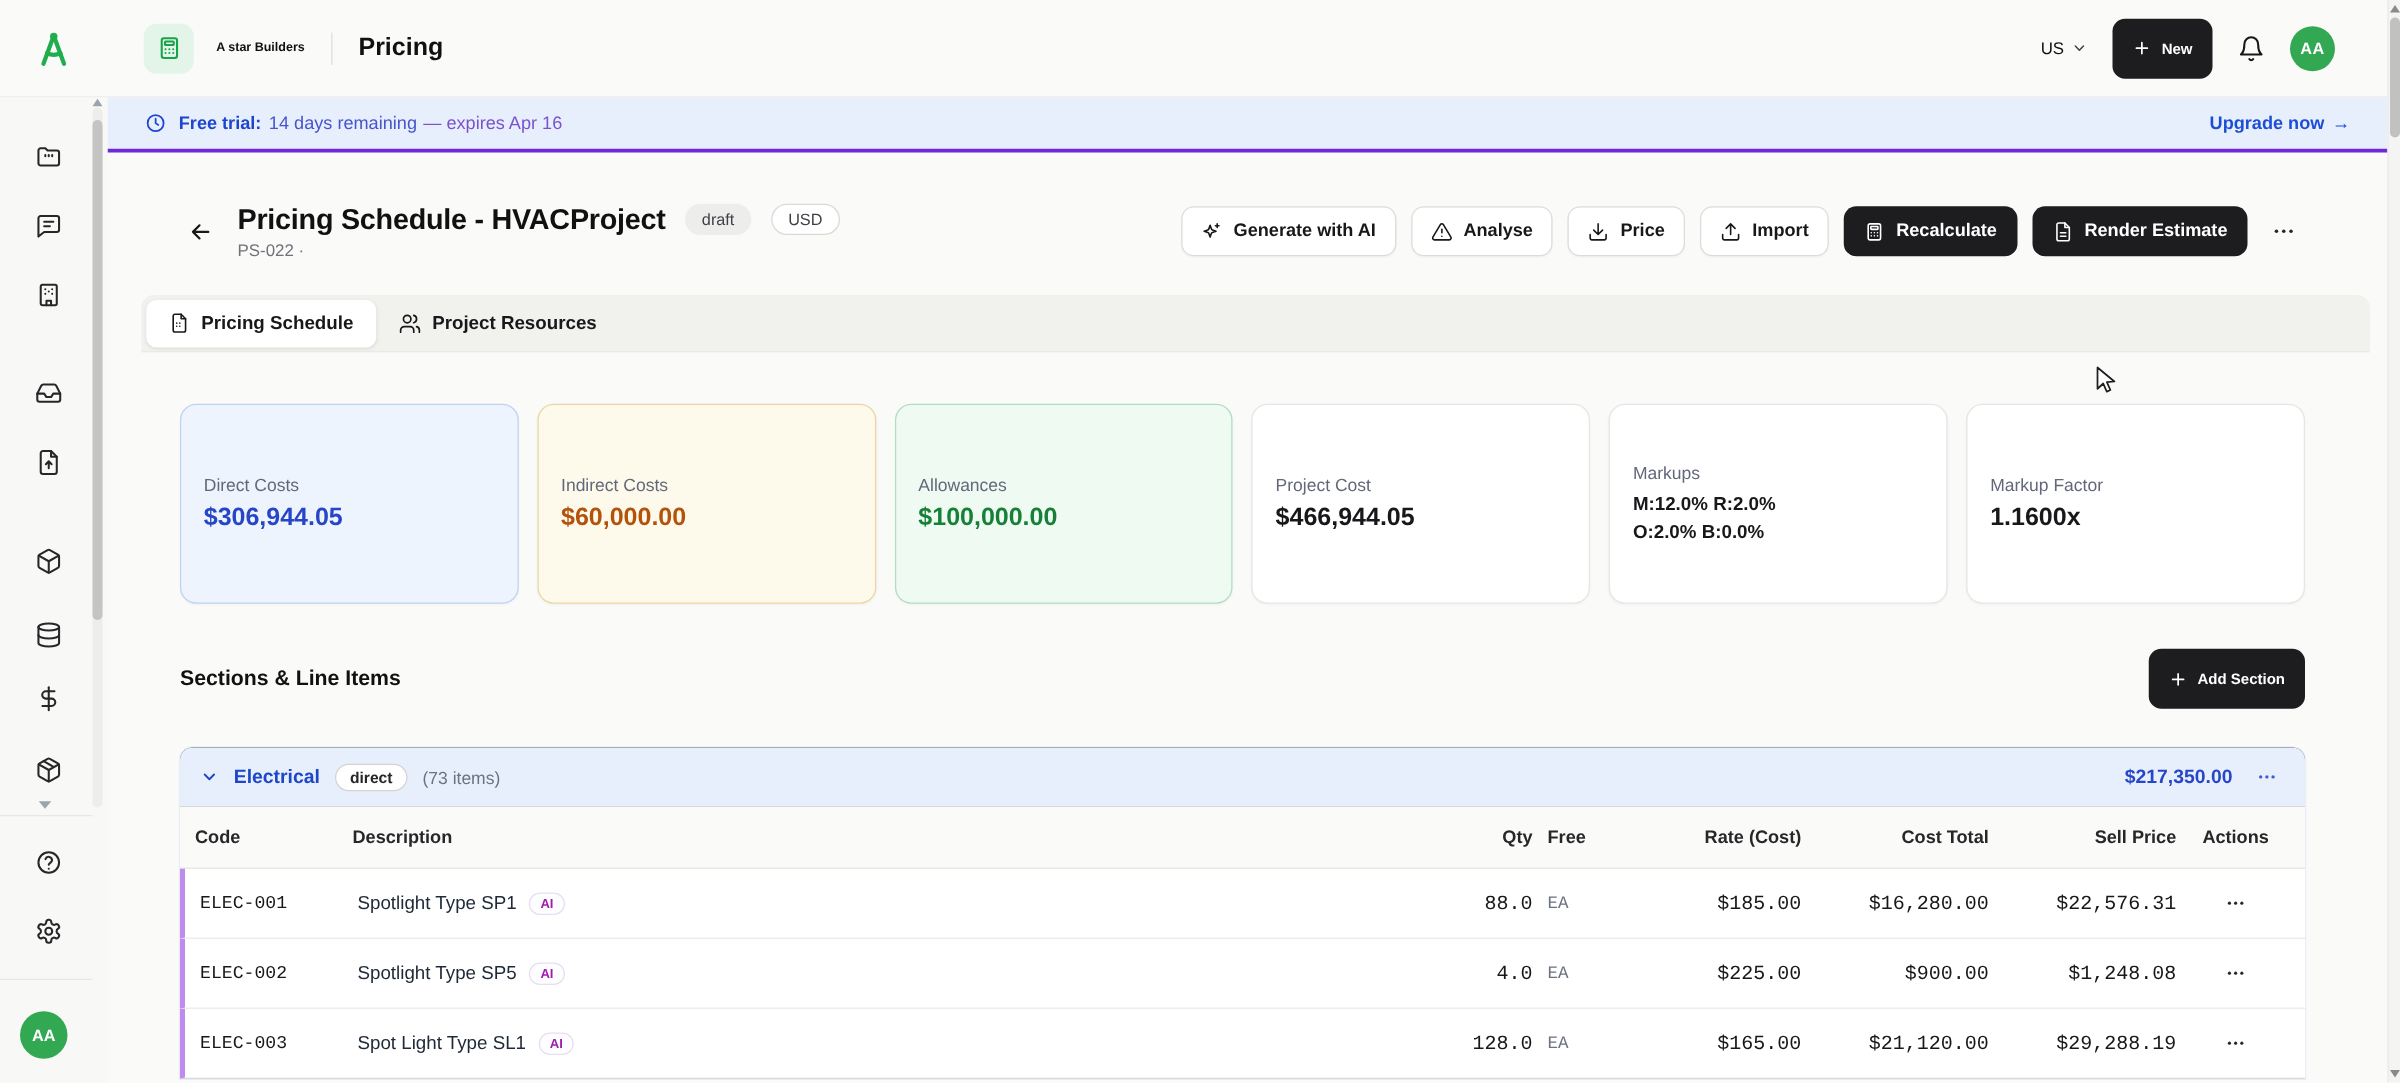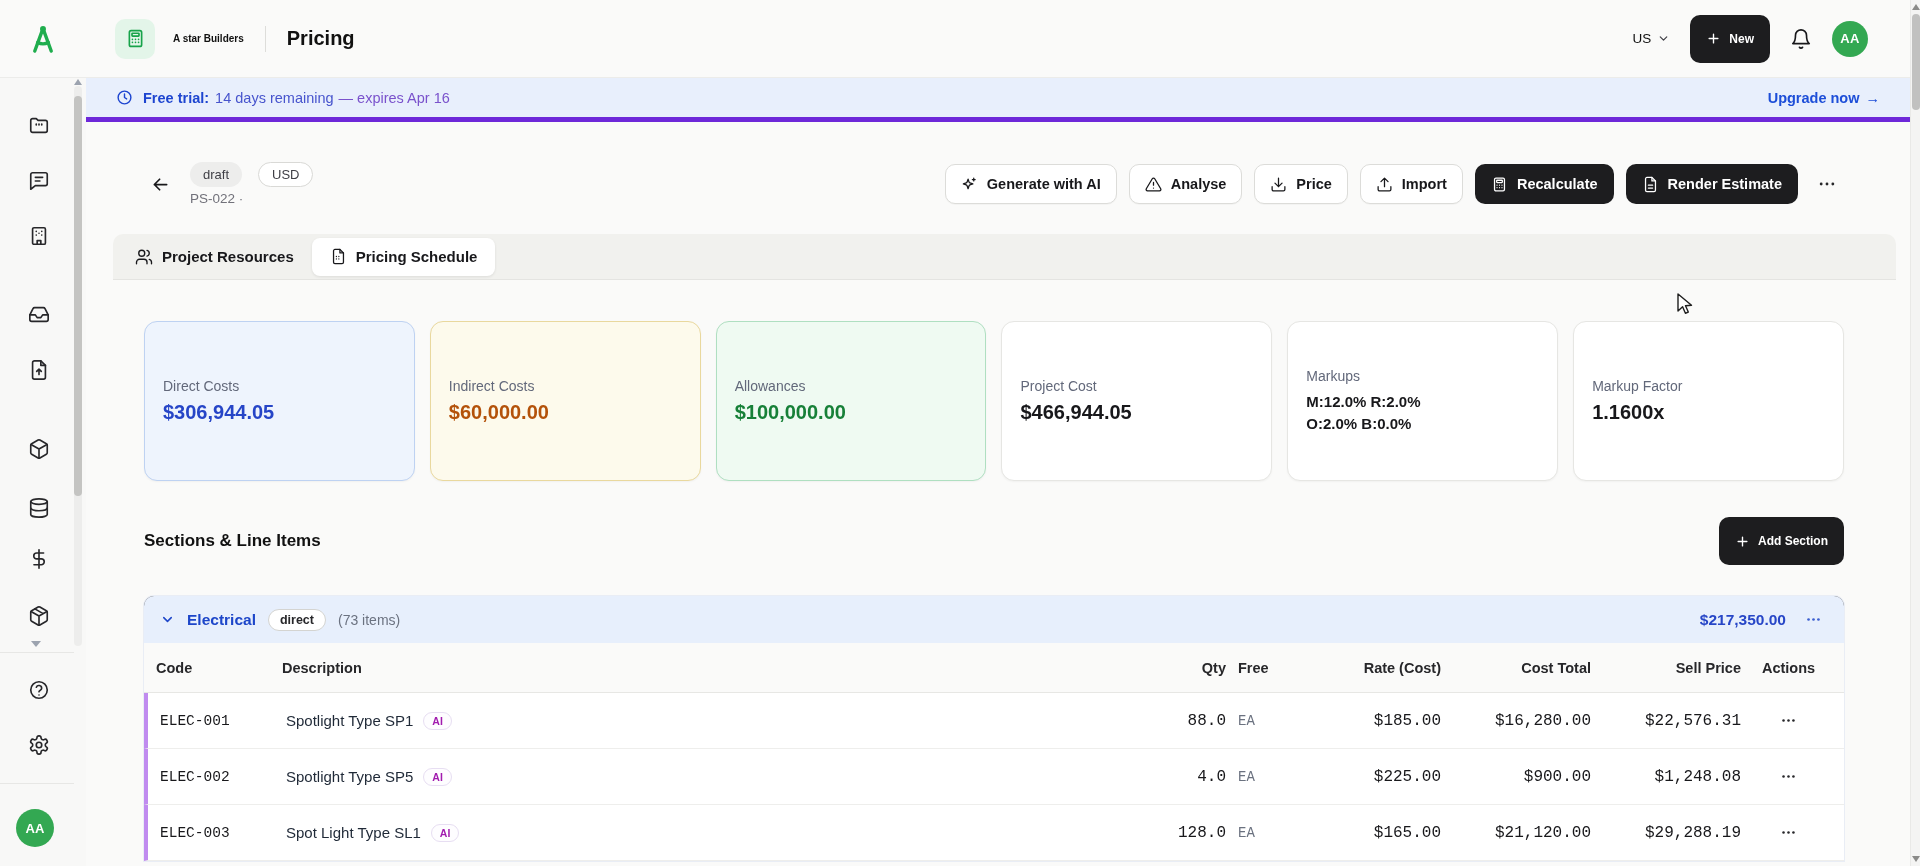--- a/index.html
+++ b/index.html
@@ -17,21 +17,21 @@
   .ws-chip { width:40px; height:40px; border-radius:10px; background:#e3f5e9; display:flex; align-items:center; justify-content:center; margin-left:29px; }
   .ws-name { font-size:10px; font-weight:700; margin-left:18px; color:#111; }
   .tb-divider { width:1px; height:26px; background:#ddddda; margin:0 21px; }
   .tb-title { font-size:20px; font-weight:700; color:#111; }
   .tb-right { margin-left:auto; display:flex; align-items:center; gap:20px; padding-right:42px; }
   .region { display:flex; align-items:center; gap:6px; font-size:13.5px; color:#111; cursor:default; }
   .btn-dark { display:inline-flex; align-items:center; gap:8px; background:#1d1d1f; color:#fff; border:none; border-radius:10px; height:48px; padding:0 16px; font-size:12px; font-weight:600; font-family:inherit; }
   .avatar { width:36px; height:36px; border-radius:50%; background:#33a852; color:#fff; font-size:13px; font-weight:700; display:flex; align-items:center; justify-content:center; letter-spacing:.3px; }
 
   
-  .banner { position:absolute; left:86px; top:78px; width:1824px; height:44px; background:#e8effc; border-bottom:5px solid #6d28d9; display:flex; align-items:center; padding:0 30px; font-size:14.5px; }
+  .banner { position:absolute; left:86px; top:78px; width:1824px; height:44px; background:#e8effc; border-bottom:3px solid #6d28d9; display:flex; align-items:center; padding:0 30px; font-size:14.5px; }
   .banner .label { color:#1d45d0; font-weight:700; margin:0 6px 0 10px; }
   .banner .remaining { color:#4754cd; }
   .banner .expires { color:#7a52cc; margin-left:5px; }
   .banner .upgrade { margin-left:auto; color:#1d4ed8; font-weight:600; display:flex; gap:6px; align-items:center; cursor:pointer; }
 
   
   .sidebar { position:absolute; left:0; top:78px; width:86px; height:788px; background:#f8f8f7; }
   .side-btn { position:absolute; left:18px; width:42px; height:42px; border-radius:9px; display:flex; align-items:center; justify-content:center; color:#27272a; }
   .side-div { position:absolute; left:0; width:74px; height:1px; background:#e7e7e5; }
   .side-scroll { position:absolute; right:4px; top:8px; width:8px; height:560px; background:#ededec; border-radius:4px; }
@@ -289,20 +289,21 @@
   <div class="main">
 
     <div class="phead">
       <span class="back-btn">
         <svg width="21" height="21" viewBox="0 0 24 24" fill="none" stroke="#18181b" stroke-width="2" stroke-linecap="round" stroke-linejoin="round">
             <path d="M19 12H5M11 18l-6-6 6-6"></path>
           </svg>
       </span>
       <div class="ptitle-wrap">
         <div class="ptitle-row">
+          <span class="ptitle">Pricing Schedule - HVACProject</span>
           <span class="pill-gray">draft</span>
           <span class="pill-outline">USD</span>
         </div>
         <span class="psub">PS-022 ·</span>
       </div>
 
       <div class="toolbar">
         <button class="btn-light">
           <span class="ic">
               <svg width="17" height="17" viewBox="0 0 24 24" fill="none" stroke="#18181b" stroke-width="1.8" stroke-linejoin="round" stroke-linecap="round">
@@ -364,40 +365,40 @@
                 <circle cx="5" cy="12" r="1.7"></circle>
                 <circle cx="12" cy="12" r="1.7"></circle>
                 <circle cx="19" cy="12" r="1.7"></circle>
               </svg>
             </span>
         </button>
       </div>
     </div>
 
     <div class="tabstrip">
+      <div class="tab active">
+        <span class="ic">
+            <svg width="17" height="17" viewBox="0 0 24 24" fill="none" stroke="#18181b" stroke-width="1.8" stroke-linejoin="round" stroke-linecap="round">
+              <path d="M14 2H7a2 2 0 0 0-2 2v16a2 2 0 0 0 2 2h10a2 2 0 0 0 2-2V7z"></path>
+              <path d="M14 2v5h5"></path>
+              <path d="M9 12h.01M12.5 12h.01M9 15.5h.01M12.5 15.5h.01"></path>
+            </svg>
+          </span>
+        <span>Pricing Schedule</span>
+      </div>
       <div class="tab">
         <span class="ic">
             <svg width="18" height="18" viewBox="0 0 24 24" fill="none" stroke="#18181b" stroke-width="1.8" stroke-linejoin="round" stroke-linecap="round">
               <path d="M16 21v-2a4 4 0 0 0-4-4H6a4 4 0 0 0-4 4v2"></path>
               <circle cx="9" cy="7" r="4"></circle>
               <path d="M22 21v-2a4 4 0 0 0-3-3.87"></path>
               <path d="M16 3.13a4 4 0 0 1 0 7.75"></path>
             </svg>
           </span>
         <span>Project Resources</span>
-      </div>
-      <div class="tab active">
-        <span class="ic">
-            <svg width="17" height="17" viewBox="0 0 24 24" fill="none" stroke="#18181b" stroke-width="1.8" stroke-linejoin="round" stroke-linecap="round">
-              <path d="M14 2H7a2 2 0 0 0-2 2v16a2 2 0 0 0 2 2h10a2 2 0 0 0 2-2V7z"></path>
-              <path d="M14 2v5h5"></path>
-              <path d="M9 12h.01M12.5 12h.01M9 15.5h.01M12.5 15.5h.01"></path>
-            </svg>
-          </span>
-        <span>Pricing Schedule</span>
       </div>
     </div>
 
     <div class="cards">
       <div class="card c-blue">
         <span class="clabel">Direct Costs</span>
         <span class="cvalue">$306,944.05</span>
       </div>
       <div class="card c-amber">
         <span class="clabel">Indirect Costs</span>

